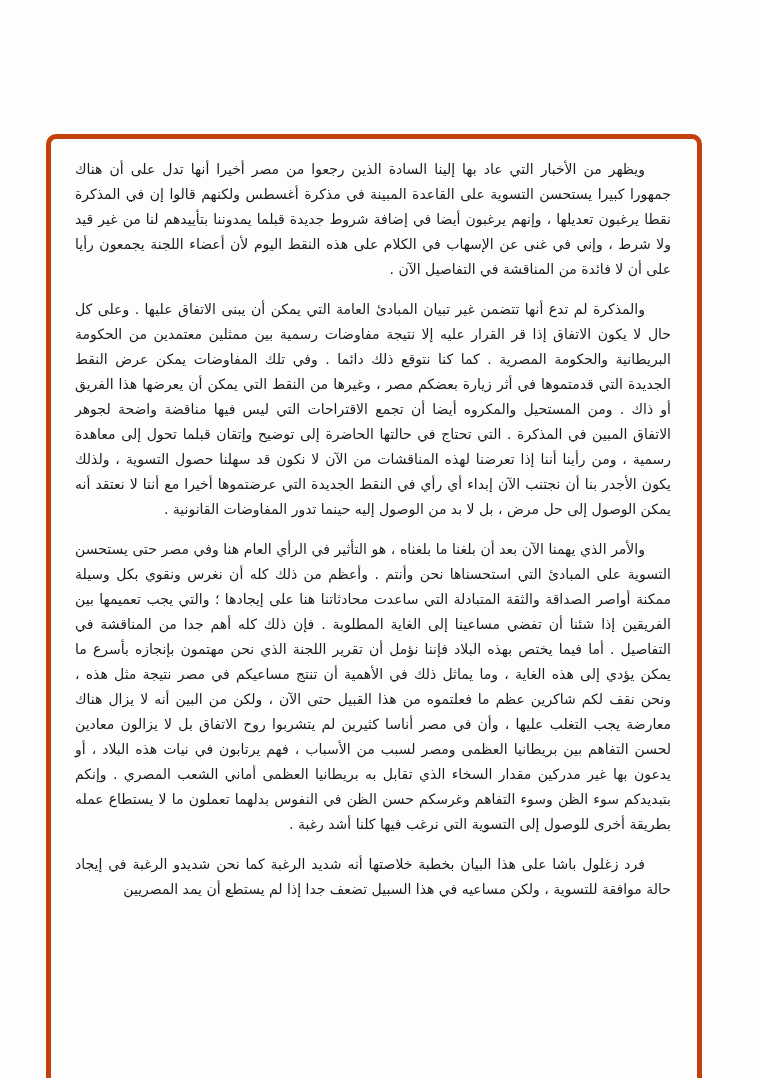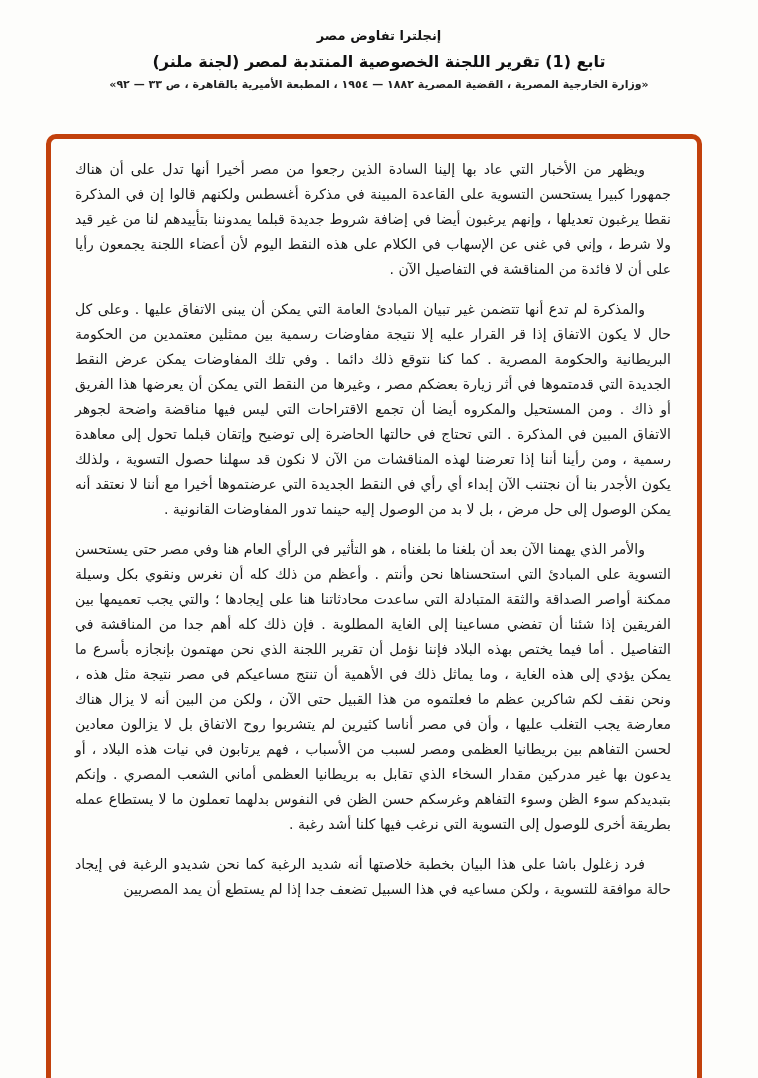--- a/index.html
+++ b/index.html
@@ -63,25 +63,20 @@
   }
   .body-text p:last-child {
     margin-bottom: 12px;
   }
 </style>
 </head>
 <body>
 
 <div class="page">
 
-  <div class="header">
-    <div class="header-kicker">إنجلترا تفاوض مصر</div>
-    <div class="header-title">تابع (1) تقرير اللجنة الخصوصية المنتدبة لمصر (لجنة ملنر)</div>
-    <div class="header-source">«وزارة الخارجية المصرية ، القضية المصرية ١٨٨٢ — ١٩٥٤ ، المطبعة الأميرية بالقاهرة ، ص ٣٣ — ٩٢»</div>
-  </div>
 
   <div class="text-frame">
     <div class="body-text">
       <p>ويظهر من الأخبار التي عاد بها إلينا السادة الذين رجعوا من مصر أخيرا أنها تدل على أن هناك جمهورا كبيرا يستحسن التسوية على القاعدة المبينة في مذكرة أغسطس ولكنهم قالوا إن في المذكرة نقطا يرغبون تعديلها ، وإنهم يرغبون أيضا في إضافة شروط جديدة قبلما يمدوننا بتأييدهم لنا من غير قيد ولا شرط ، وإني في غنى عن الإسهاب في الكلام على هذه النقط اليوم لأن أعضاء اللجنة يجمعون رأيا على أن لا فائدة من المناقشة في التفاصيل الآن .</p>
       <p>والمذكرة لم تدع أنها تتضمن غير تبيان المبادئ العامة التي يمكن أن يبنى الاتفاق عليها . وعلى كل حال لا يكون الاتفاق إذا قر القرار عليه إلا نتيجة مفاوضات رسمية بين ممثلين معتمدين من الحكومة البريطانية والحكومة المصرية . كما كنا نتوقع ذلك دائما . وفي تلك المفاوضات يمكن عرض النقط الجديدة التي قدمتموها في أثر زيارة بعضكم مصر ، وغيرها من النقط التي يمكن أن يعرضها هذا الفريق أو ذاك . ومن المستحيل والمكروه أيضا أن تجمع الاقتراحات التي ليس فيها مناقضة واضحة لجوهر الاتفاق المبين في المذكرة . التي تحتاج في حالتها الحاضرة إلى توضيح وإتقان قبلما تحول إلى معاهدة رسمية ، ومن رأينا أننا إذا تعرضنا لهذه المناقشات من الآن لا نكون قد سهلنا حصول التسوية ، ولذلك يكون الأجدر بنا أن نجتنب الآن إبداء أي رأي في النقط الجديدة التي عرضتموها أخيرا مع أننا لا نعتقد أنه يمكن الوصول إلى حل مرض ، بل لا بد من الوصول إليه حينما تدور المفاوضات القانونية .</p>
       <p>والأمر الذي يهمنا الآن بعد أن بلغنا ما بلغناه ، هو التأثير في الرأي العام هنا وفي مصر حتى يستحسن التسوية على المبادئ التي استحسناها نحن وأنتم . وأعظم من ذلك كله أن نغرس ونقوي بكل وسيلة ممكنة أواصر الصداقة والثقة المتبادلة التي ساعدت محادثاتنا هنا على إيجادها ؛ والتي يجب تعميمها بين الفريقين إذا شئنا أن تفضي مساعينا إلى الغاية المطلوبة . فإن ذلك كله أهم جدا من المناقشة في التفاصيل . أما فيما يختص بهذه البلاد فإننا نؤمل أن تقرير اللجنة الذي نحن مهتمون بإنجازه بأسرع ما يمكن يؤدي إلى هذه الغاية ، وما يماثل ذلك في الأهمية أن تنتج مساعيكم في مصر نتيجة مثل هذه ، ونحن نقف لكم شاكرين عظم ما فعلتموه من هذا القبيل حتى الآن ، ولكن من البين أنه لا يزال هناك معارضة يجب التغلب عليها ، وأن في مصر أناسا كثيرين لم يتشربوا روح الاتفاق بل لا يزالون معادين لحسن التفاهم بين بريطانيا العظمى ومصر لسبب من الأسباب ، فهم يرتابون في نيات هذه البلاد ، أو يدعون بها غير مدركين مقدار السخاء الذي تقابل به بريطانيا العظمى أماني الشعب المصري . وإنكم بتبديدكم سوء الظن وسوء التفاهم وغرسكم حسن الظن في النفوس بدلهما تعملون ما لا يستطاع عمله بطريقة أخرى للوصول إلى التسوية التي نرغب فيها كلنا أشد رغبة .</p>
       <p>فرد زغلول باشا على هذا البيان بخطبة خلاصتها أنه شديد الرغبة كما نحن شديدو الرغبة في إيجاد حالة موافقة للتسوية ، ولكن مساعيه في هذا السبيل تضعف جدا إذا لم يستطع أن يمد المصريين</p>
     </div>
   </div>
 

